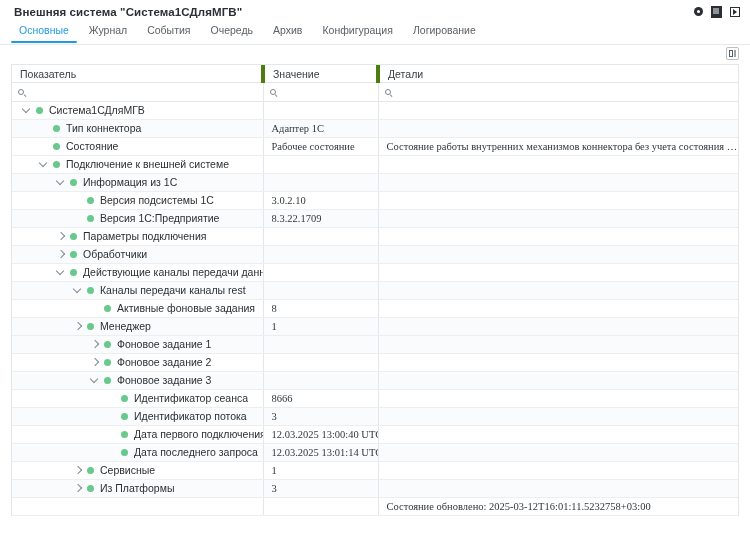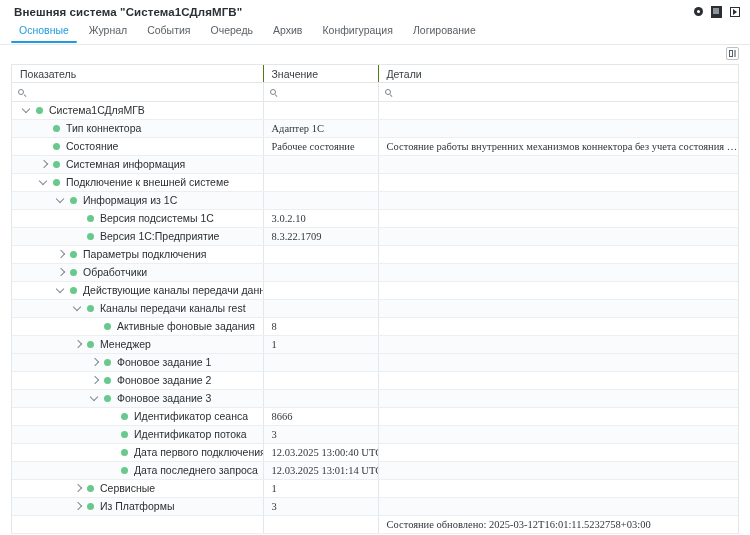--- a/index.html
+++ b/index.html
@@ -179,21 +179,21 @@
   table.grid col.c-det   { width: auto; }
 
   thead th {
     font-weight: normal;
     font-size: 10.5px;
     color: #3a4046;
     text-align: left;
     height: 17px;
     padding: 0 0 0 8px;
     border-bottom: 1px solid #e3e7ea;
-    border-right: 1px solid #4d7c0f;
+    border-right: 4px solid #4d7c0f;
     background: #ffffff;
     vertical-align: middle;
     white-space: nowrap;
   }
   thead th:last-child { border-right: none; }
 
   tr.filter-row td {
     height: 18px;
     border-bottom: 1px solid #e3e7ea;
     border-right: 1px solid #e3e7ea;
@@ -379,33 +379,20 @@
           <td>
             <div class="node" style="padding-left: 25px;">
               <span class="twisty none"></span>
               <span class="bullet" style="background: rgb(103, 201, 140);"></span>
               <span class="node-label">Состояние</span>
             </div>
           </td>
           <td class="cell-value">Рабочее состояние</td>
           <td class="cell-detail">Состояние работы внутренних механизмов коннектора без учета состояния подключения к внешни…</td>
         </tr>
-        <tr class="even">
-          <td>
-            <div class="node" style="padding-left: 25px;">
-              <span class="twisty collapsed">
-                <i></i>
-              </span>
-              <span class="bullet" style="background: rgb(103, 201, 140);"></span>
-              <span class="node-label">Системная информация</span>
-            </div>
-          </td>
-          <td class="cell-value"></td>
-          <td class="cell-detail"></td>
-        </tr>
         <tr class="odd">
           <td>
             <div class="node" style="padding-left: 25px;">
               <span class="twisty expanded">
                 <i></i>
               </span>
               <span class="bullet" style="background: rgb(103, 201, 140);"></span>
               <span class="node-label">Подключение к внешней системе</span>
             </div>
           </td>

